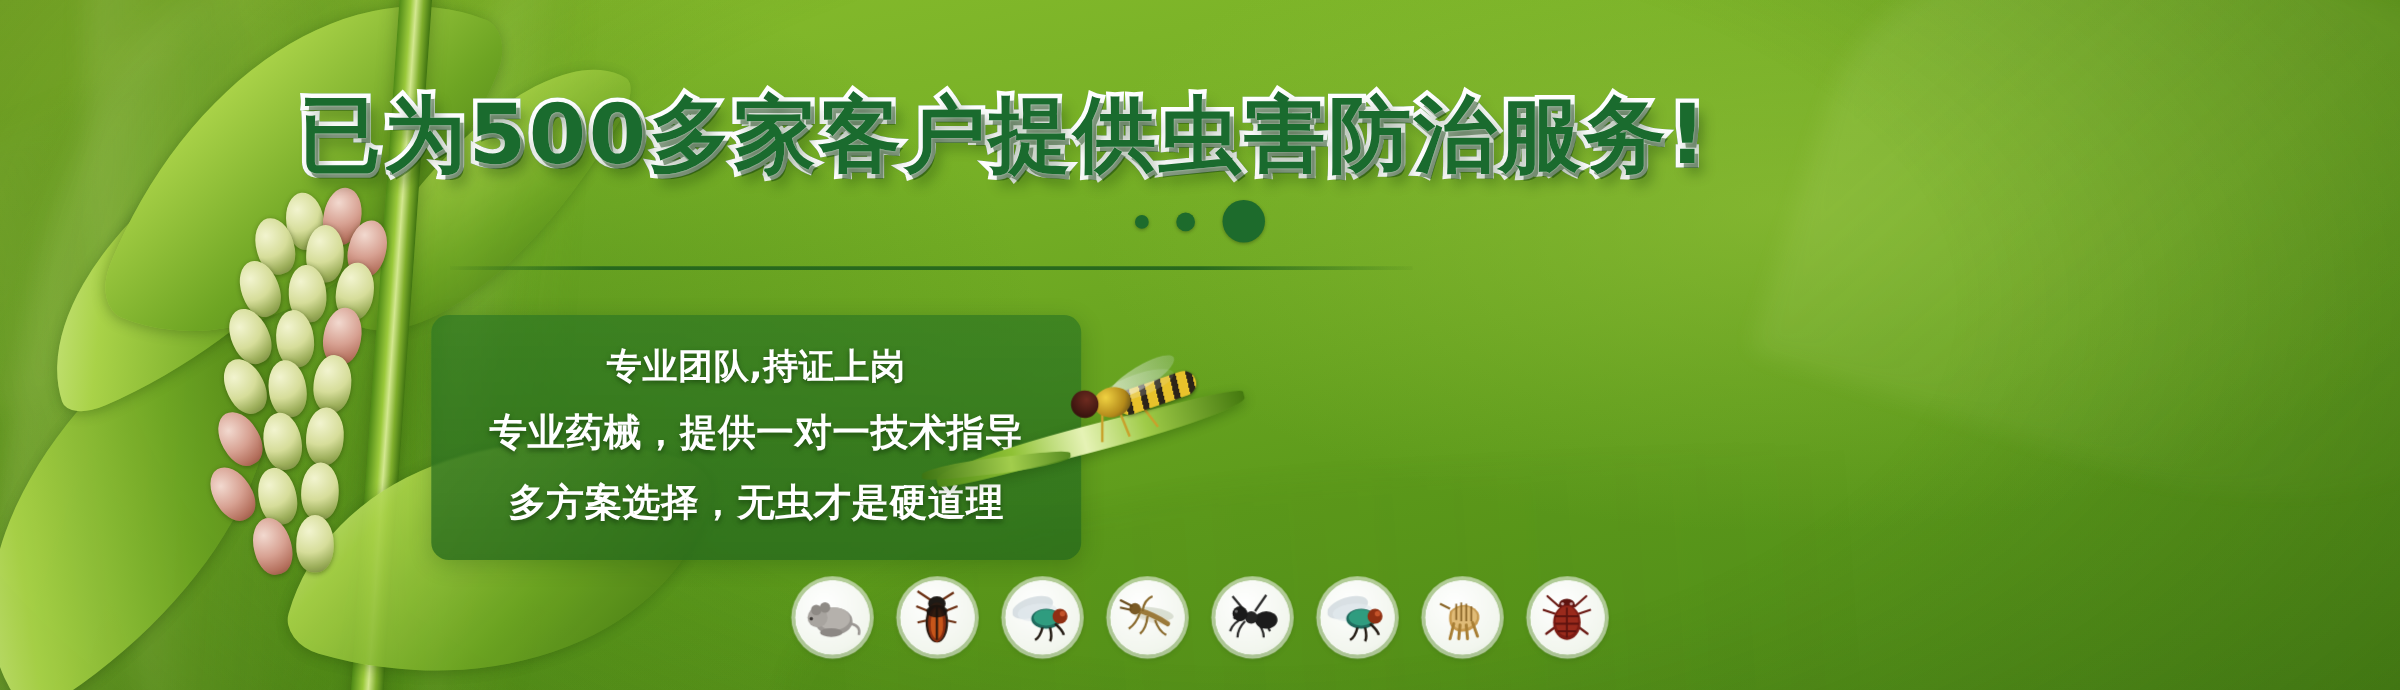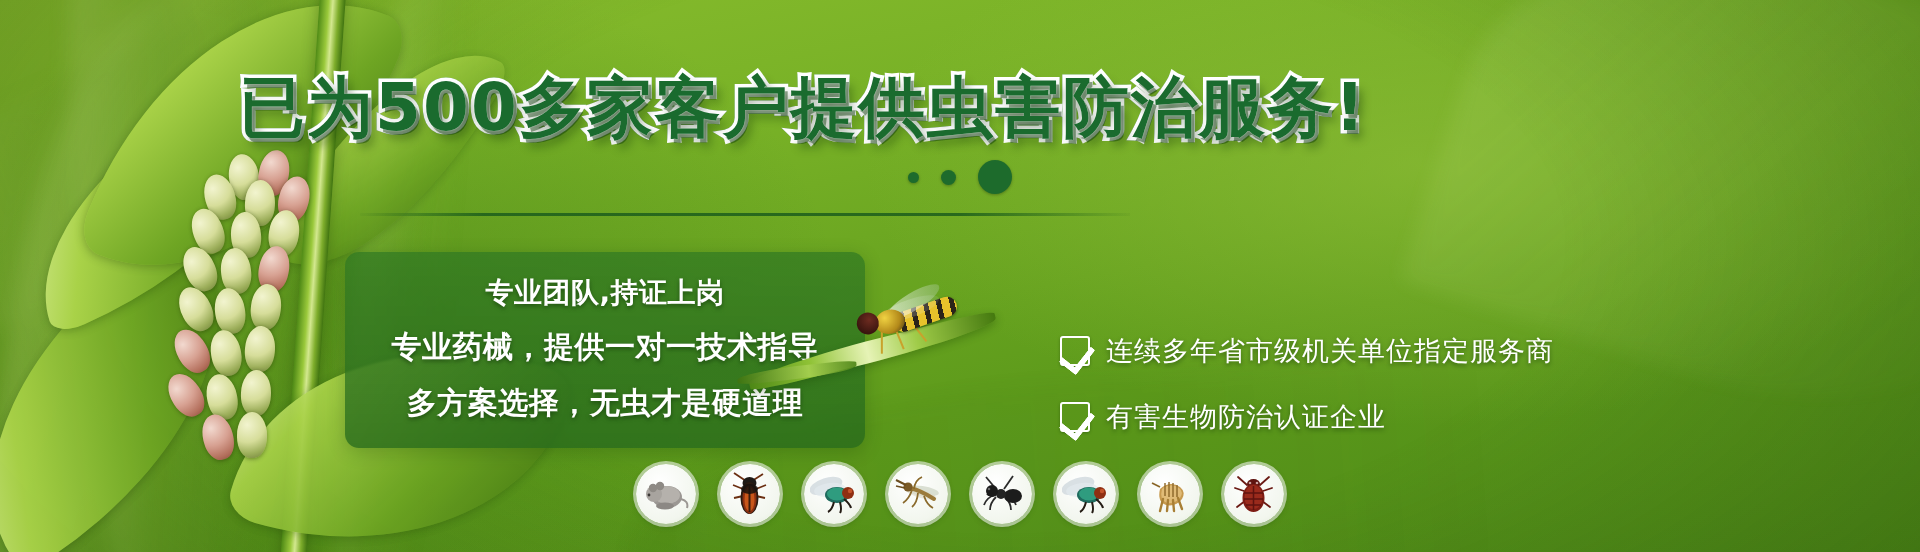--- a/index.html
+++ b/index.html
@@ -295,30 +295,20 @@
       <div class="hf-leg l2"></div>
       <div class="hf-leg l3"></div>
       <div class="hf-abd"></div>
       <div class="hf-wing hf-wing2"></div>
       <div class="hf-wing"></div>
       <div class="hf-thx"></div>
       <div class="hf-head"></div>
     </div>
   </div>
 
-  <div id="bullets">
-    <div class="bullet">
-      <span class="cbox"></span>
-      <span class="btext">连续多年省市级机关单位指定服务商</span>
-    </div>
-    <div class="bullet">
-      <span class="cbox"></span>
-      <span class="btext">有害生物防治认证企业</span>
-    </div>
-  </div>
 
   <div id="pests">
 
     <div class="pest" title="mouse">
       <span class="hidden-label">鼠</span>
       <svg width="46" height="38" viewBox="0 0 46 38">
         <ellipse cx="24" cy="22" rx="15" ry="11" fill="#9b9793"></ellipse>
         <ellipse cx="24" cy="20" rx="13" ry="9" fill="#b5b1ac"></ellipse>
         <circle cx="11" cy="19" r="8" fill="#a8a49f"></circle>
         <circle cx="10" cy="13" r="4.2" fill="#8e8a85"></circle>

